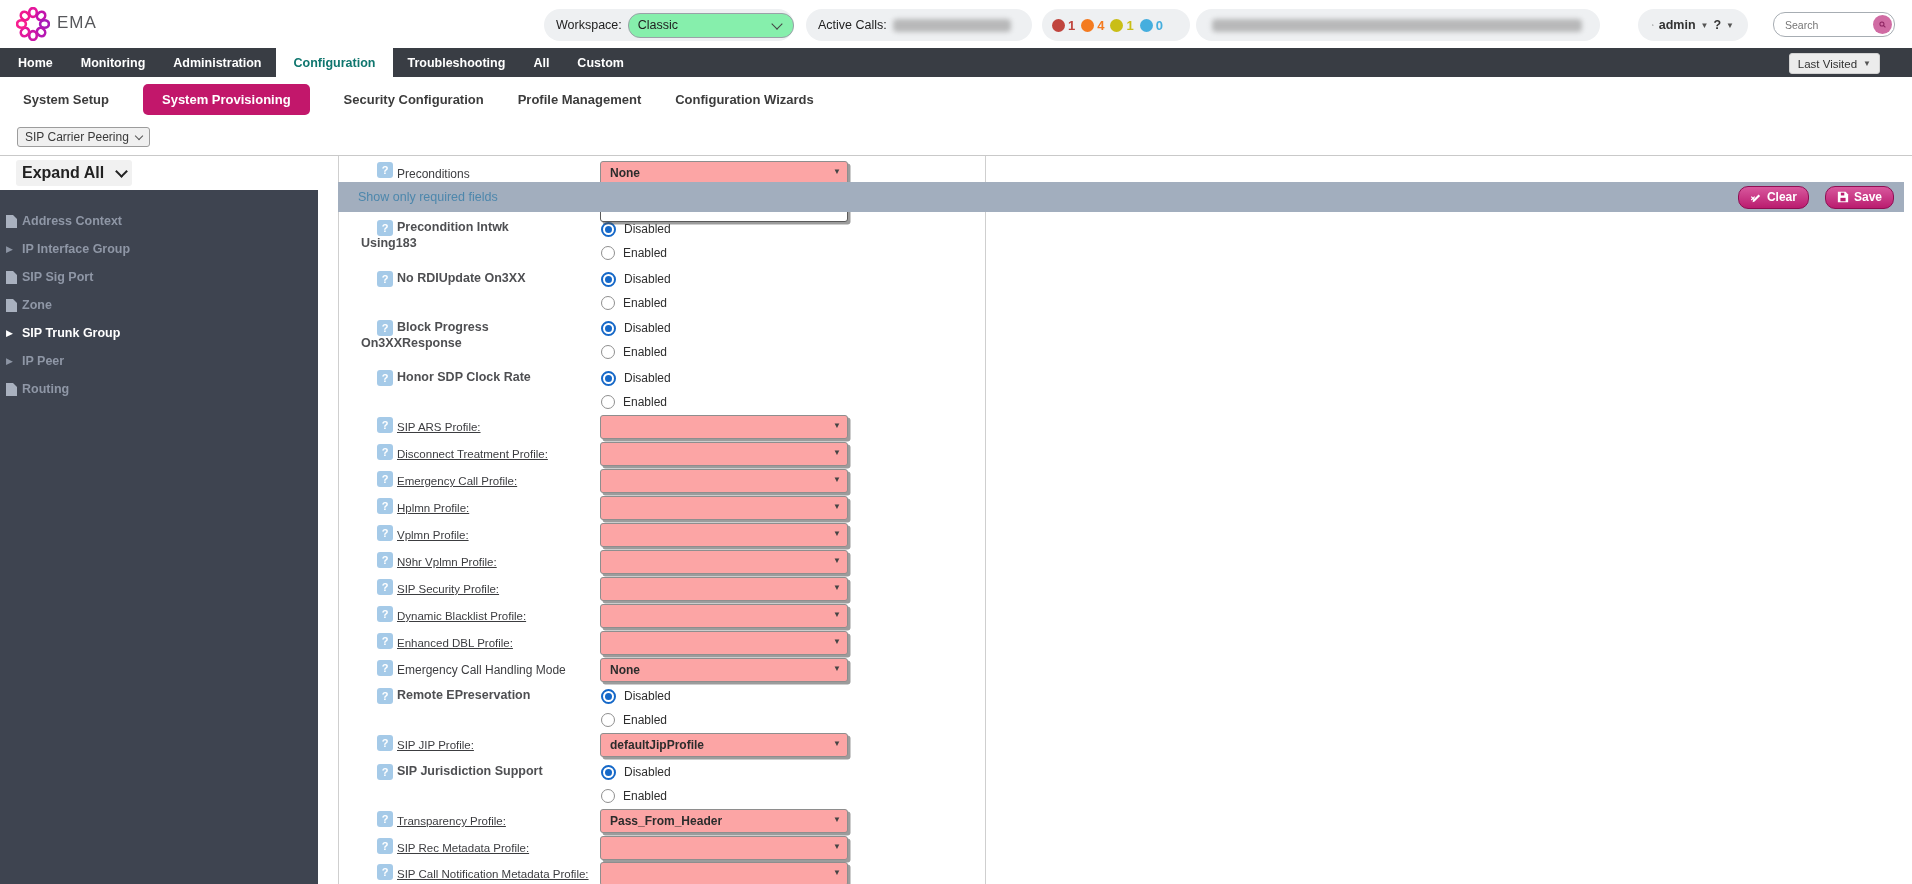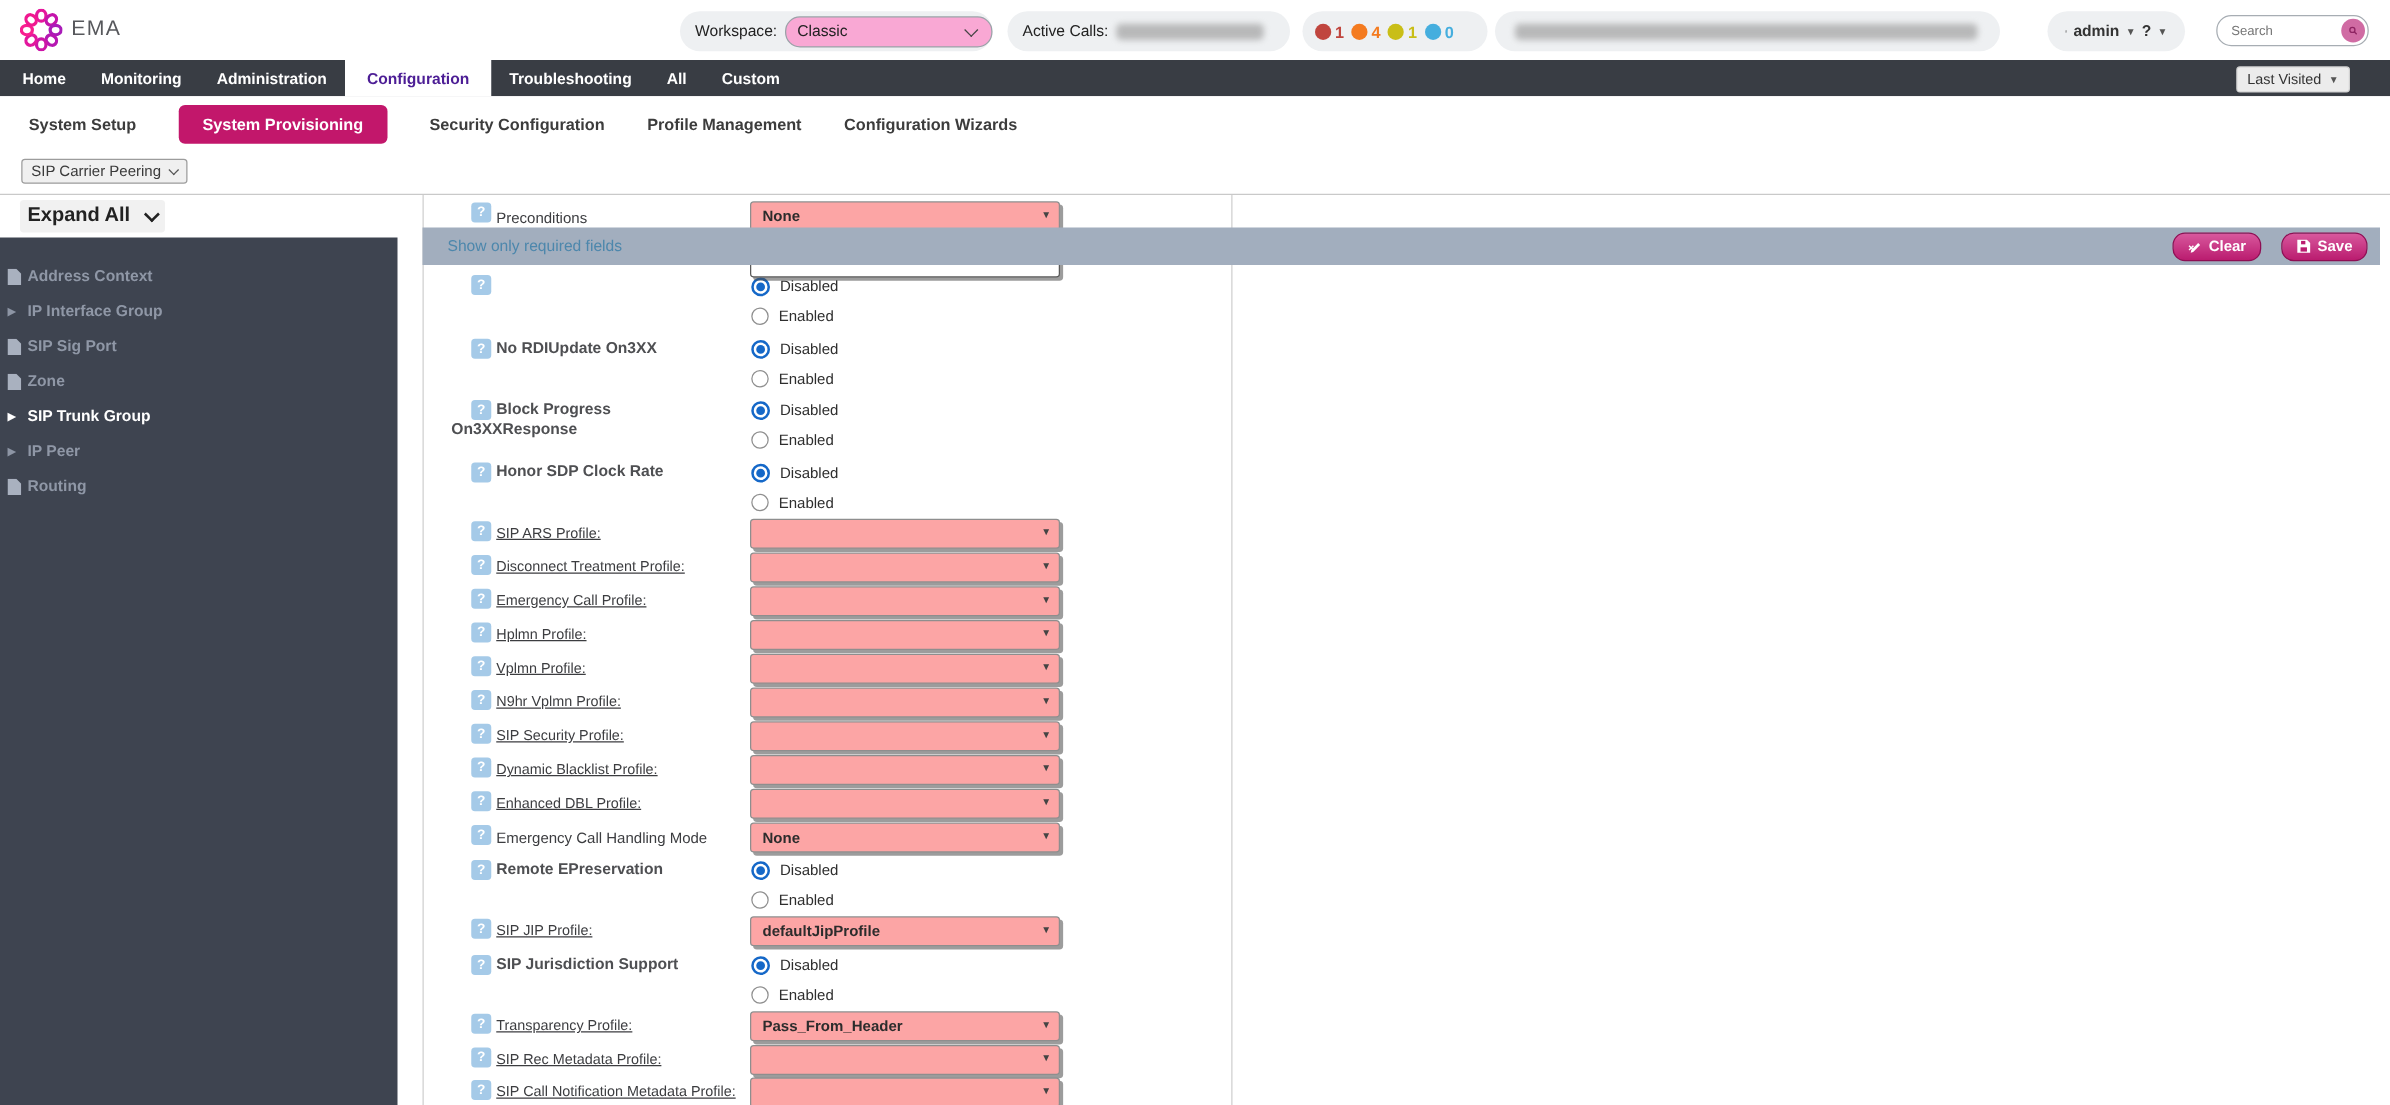--- a/index.html
+++ b/index.html
@@ -6,21 +6,21 @@
   .page{position:relative;width:1912px;height:884px;background:#fff;overflow:hidden;
         font-family:"Liberation Sans",sans-serif;color:#333;}
 
   
   .tophdr{position:absolute;left:0;top:0;width:1912px;height:48px;background:#fff;padding-left:28px;}
   .logo{position:absolute;left:16px;top:7px;width:34px;height:34px;}
   .logotext{position:absolute;left:57px;top:13px;font-size:17px;color:#57585c;letter-spacing:1px;}
   .pill{position:absolute;top:9px;height:32px;background:#eef0f2;border-radius:16px;
         display:flex;align-items:center;}
   .wslabel{font-size:12.5px;color:#222;margin-left:12px;}
-  .wsselect{margin-left:6px;width:156px;height:23px;background:#f9a8d4;border:1px solid #9aa2a8;
+  .wsselect{margin-left:6px;width:156px;height:23px;background:#86efac;border:1px solid #9aa2a8;
         border-radius:12px;font-size:12.5px;color:#222;display:flex;align-items:center;
         padding-left:9px;position:relative;}
   .chev{width:7px;height:7px;border-right:1.6px solid #444;border-bottom:1.6px solid #444;
         transform:rotate(45deg);position:absolute;right:12px;top:6px;}
   .aclabel{font-size:12.5px;color:#222;margin-left:12px;}
   .blurblk{height:13px;background:#9b9b9b;border-radius:4px;filter:blur(2.5px);opacity:.65;}
   .dot{width:13px;height:13px;border-radius:50%;display:inline-block;}
   .dnum{font-size:13px;font-weight:bold;margin:0 6px 0 3px;}
   .adminpill{font-size:12.5px;font-weight:bold;color:#333;gap:5px;padding:0 14px;}
   .scaret{font-size:8px;color:#555;}
@@ -30,21 +30,21 @@
         width:86px;margin-left:9px;font-family:"Liberation Sans",sans-serif;}
   .searchbtn{width:19px;height:19px;border-radius:50%;background:#d06ba3;border:none;
         display:flex;align-items:center;justify-content:center;cursor:pointer;}
 
   
   .navbar{position:absolute;left:0;top:48px;width:1912px;height:29px;background:#393d44;
         display:flex;align-items:stretch;}
   .navitem{color:#fff;font-size:12.5px;font-weight:bold;display:flex;align-items:center;
         padding:0 14px;cursor:pointer;}
   .navitem.first{padding-left:18px;}
-  .navitem.active{background:#fff;color:#4c1d95;padding:0 18px;}
+  .navitem.active{background:#fff;color:#0f766e;padding:0 18px;}
   .lastvisited{position:absolute;right:32px;top:5px;height:19px;background:#ececec;
         border:1px solid #d2d2d2;border-radius:3px;font-size:11.5px;color:#333;
         display:flex;align-items:center;padding:0 8px;gap:6px;}
 
   
   .subnav{position:absolute;left:0;top:77px;width:1912px;height:45px;background:#fff;
         display:flex;align-items:center;padding-left:23px;gap:34px;}
   .subtab{font-size:13px;font-weight:bold;color:#3c3c3c;cursor:pointer;white-space:nowrap;}
   .subtab.active{background:#c2176b;color:#fff;border-radius:5px;padding:8px 19px;}
   .modselect{position:absolute;left:17px;top:127px;height:18px;background:#f0f0f0;
@@ -288,20 +288,24 @@
           <rect x="4" y="8" width="6" height="4" fill="#ba1c6f"></rect>
           <rect x="4.5" y="2" width="4" height="3.2" fill="#ba1c6f"></rect>
         </svg>
         <span>Save</span>
       </button>
     </div>
   </div>
 
   <div class="frow" style="top:219px;height:50px;">
     <span class="q" style="top:1px;">?</span>
+    <div class="flabel" style="top:0;">
+      <span class="l1">Precondition Intwk</span>
+        <span class="l2">Using183</span>
+    </div>
     <div class="ropt" style="top:2px;">
       <span class="rb sel"></span>
       <span class="rl">Disabled</span>
     </div>
     <div class="ropt" style="top:26px;">
       <span class="rb"></span>
       <span class="rl">Enabled</span>
     </div>
   </div>
 

